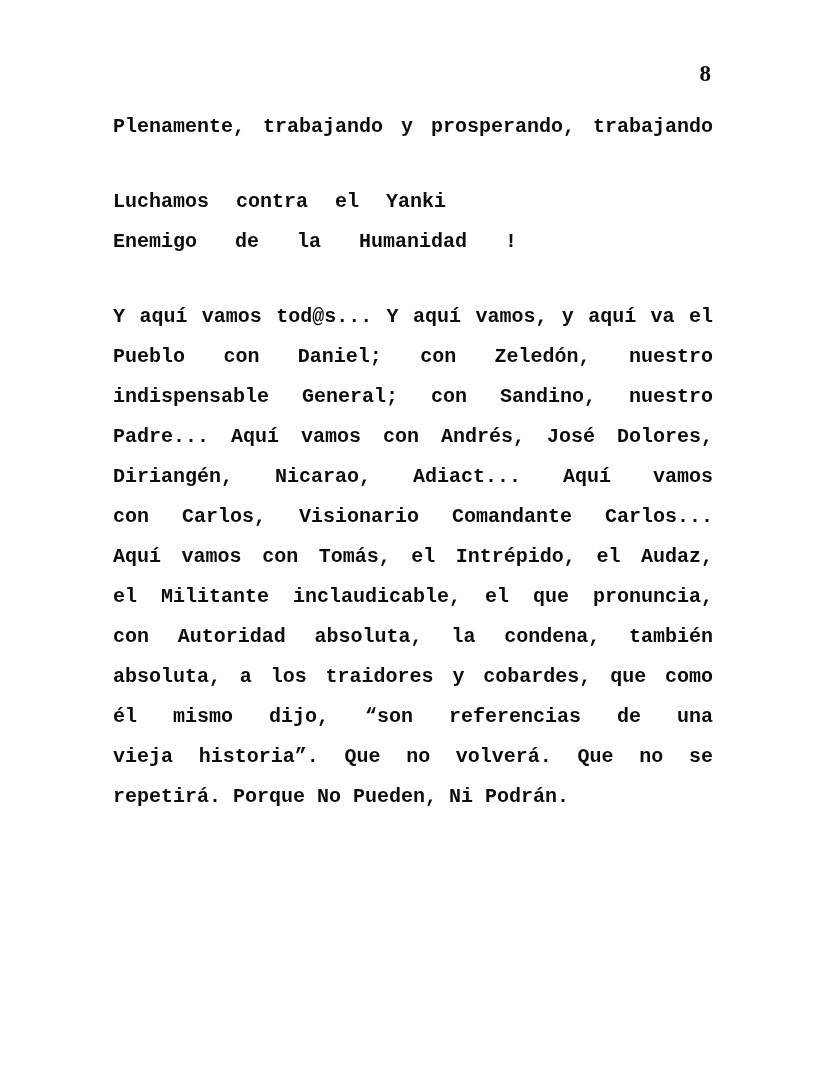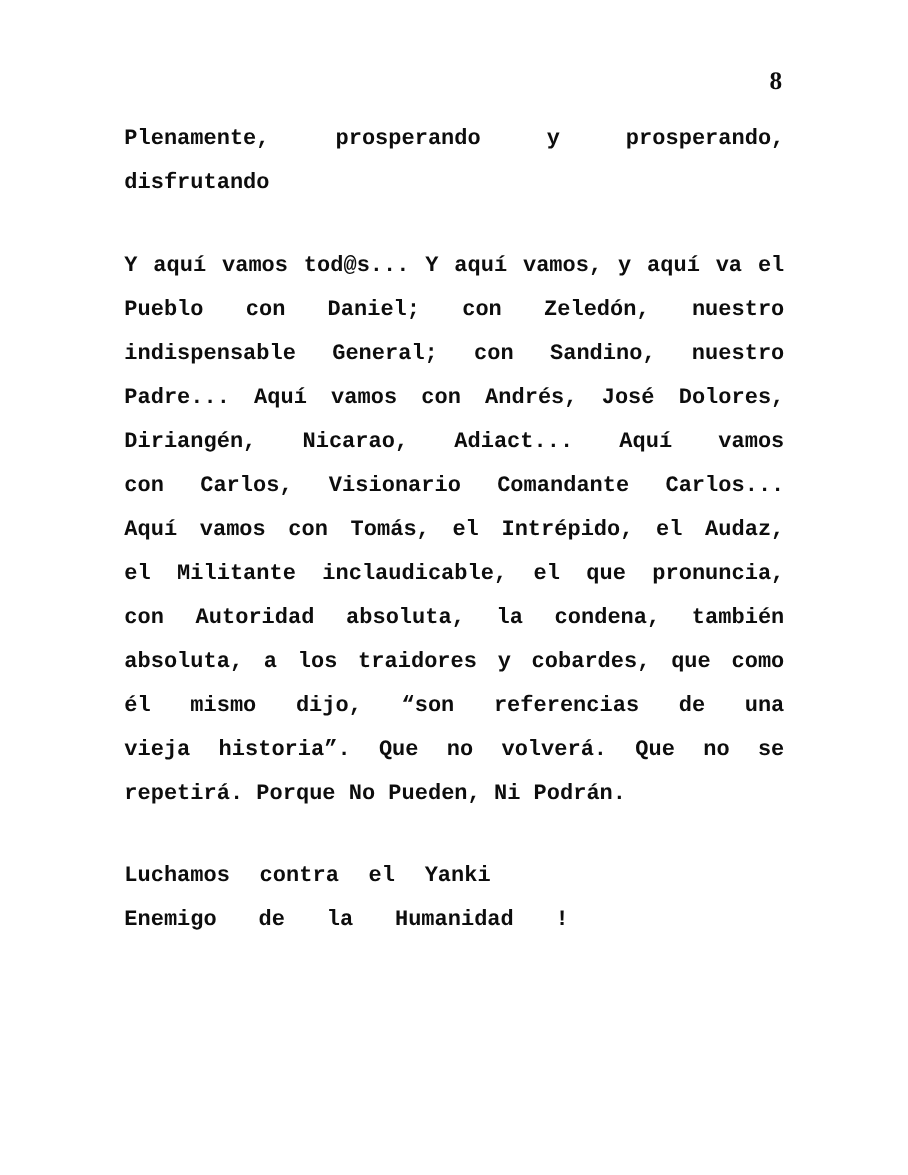--- a/index.html
+++ b/index.html
@@ -52,36 +52,36 @@
   }
 </style>
 </head>
 <body>
 
 <div class="page">
   <div class="content">
     <div class="page-number">8</div>
     <div class="doc-body">
         <div class="para">
-          <div class="line fill">Plenamente, prosperando y prosperando, disfrutando</div>
+          <div class="line fill">Plenamente, trabajando y prosperando, trabajando</div>
+        </div>
+        <div class="para">
+          <div class="line" style="word-spacing: 15px;">Luchamos contra el Yanki</div>
+          <div class="line" style="word-spacing: 26px;">Enemigo de la Humanidad !</div>
         </div>
         <div class="para">
           <div class="line fill">Y aquí vamos tod@s... Y aquí vamos, y aquí va el</div>
           <div class="line fill">Pueblo con Daniel; con Zeledón, nuestro</div>
           <div class="line fill">indispensable General; con Sandino, nuestro</div>
           <div class="line fill">Padre... Aquí vamos con Andrés, José Dolores,</div>
           <div class="line fill">Diriangén, Nicarao, Adiact... Aquí vamos</div>
           <div class="line fill">con Carlos, Visionario Comandante Carlos...</div>
           <div class="line fill">Aquí vamos con Tomás, el Intrépido, el Audaz,</div>
           <div class="line fill">el Militante inclaudicable, el que pronuncia,</div>
           <div class="line fill">con Autoridad absoluta, la condena, también</div>
           <div class="line fill">absoluta, a los traidores y cobardes, que como</div>
           <div class="line fill">él mismo dijo, “son referencias de una</div>
           <div class="line fill">vieja historia”. Que no volverá. Que no se</div>
           <div class="line">repetirá. Porque No Pueden, Ni Podrán.</div>
         </div>
-        <div class="para">
-          <div class="line" style="word-spacing: 15px;">Luchamos contra el Yanki</div>
-          <div class="line" style="word-spacing: 26px;">Enemigo de la Humanidad !</div>
-        </div>
       </div>
   </div>
 </div>
 
 </body></html>

